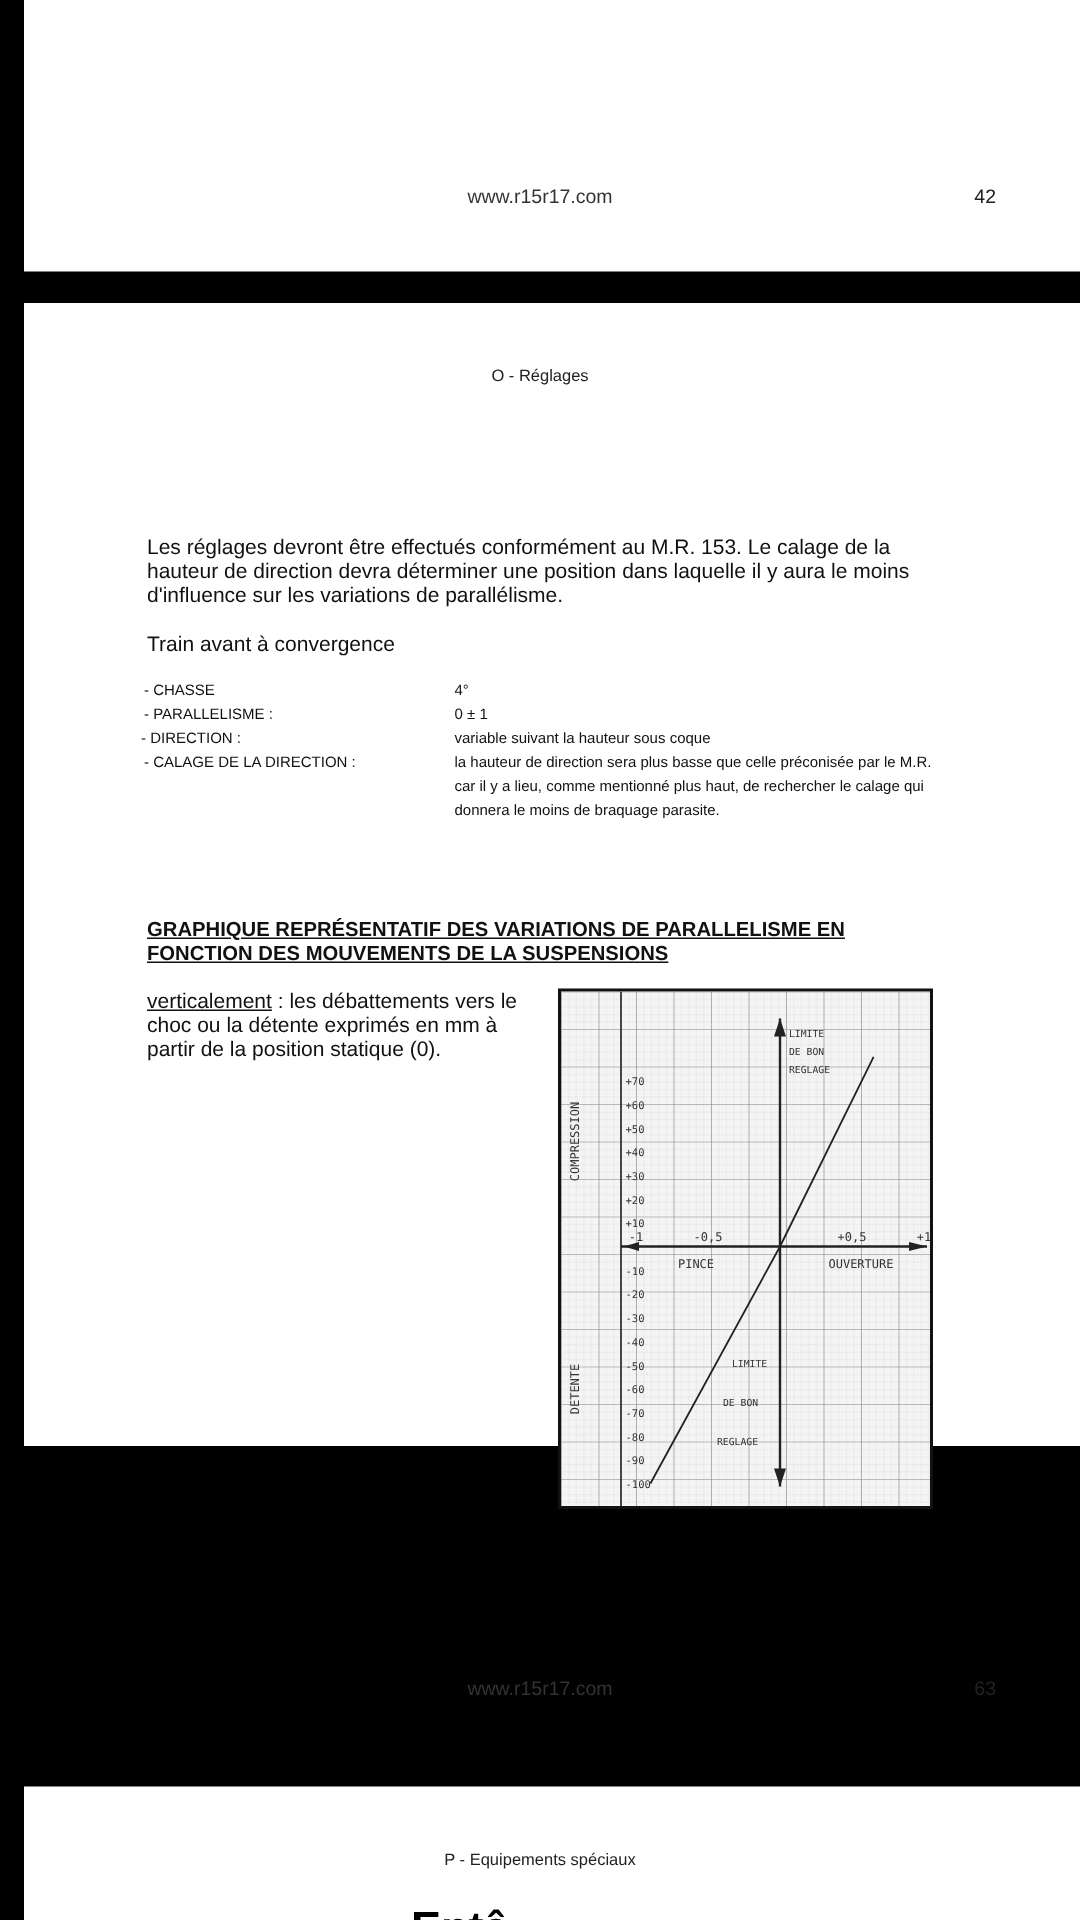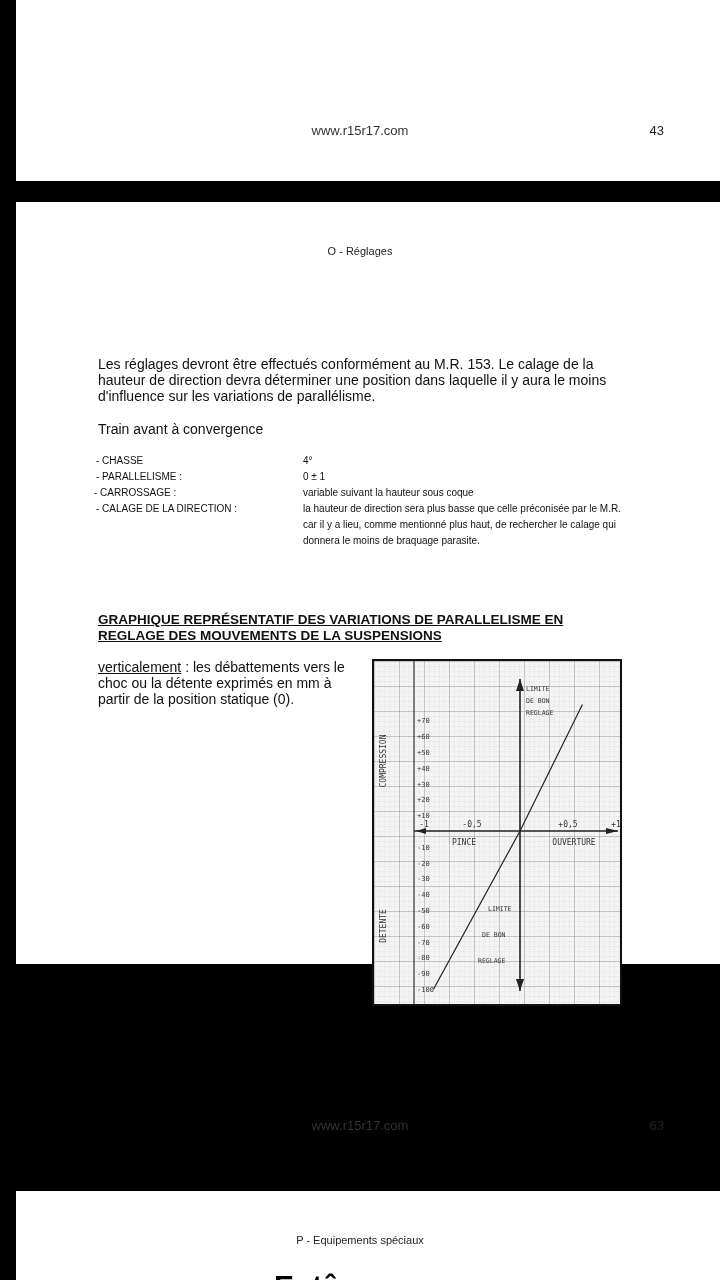--- a/index.html
+++ b/index.html
@@ -81,49 +81,49 @@
       border: 2px solid #111; box-sizing: border-box; background: #f4f4f4;
     }
     .chart-box svg { display: block; width: 100%; height: 100%; }
     .hand { font-family: "DejaVu Sans Mono", monospace; fill: #333; }
   </style>
 </head>
 <body>
 
 <div class="page" id="page-prev">
   <div class="footer-url">www.r15r17.com</div>
-  <div class="footer-num">43</div>
+  <div class="footer-num">42</div>
 </div>
 
 <div class="page" id="page-cur">
   <div class="section-label">O - Réglages</div>
 
   <div class="para" id="intro">Les réglages devront être effectués conformément au M.R. 153. Le calage de la hauteur de direction devra déterminer une position dans laquelle il y aura le moins d'influence sur les variations de parallélisme.</div>
   <div class="train-line">Train avant à convergence</div>
 
   <div class="spec-table">
     <div class="spec-row">
       <div class="spec-label">- CHASSE</div>
       <div class="spec-value">4°</div>
     </div>
     <div class="spec-row">
       <div class="spec-label">- PARALLELISME :</div>
       <div class="spec-value">0 ± 1</div>
     </div>
     <div class="spec-row">
-      <div class="spec-label" style="margin-left:-2px;width:209px">- CARROSSAGE :</div>
+      <div class="spec-label" style="margin-left:-2px;width:209px">- DIRECTION :</div>
       <div class="spec-value">variable suivant la hauteur sous coque</div>
     </div>
     <div class="spec-row">
       <div class="spec-label">- CALAGE DE LA DIRECTION :</div>
       <div class="spec-value">la hauteur de direction sera plus basse que celle préconisée par le M.R. car il y a lieu, comme mentionné plus haut, de rechercher le calage qui donnera le moins de braquage parasite.</div>
     </div>
   </div>
 
-  <div class="graph-heading">GRAPHIQUE REPRÉSENTATIF DES VARIATIONS DE PARALLELISME EN REGLAGE DES MOUVEMENTS DE LA SUSPENSIONS</div>
+  <div class="graph-heading">GRAPHIQUE REPRÉSENTATIF DES VARIATIONS DE PARALLELISME EN FONCTION DES MOUVEMENTS DE LA SUSPENSIONS</div>
 
   <div class="axis-desc">
     <p><span class="term">verticalement</span><span> : les débattements vers le choc ou la détente exprimés en mm à partir de la position statique (0).</span></p>
   </div>
 
   <div class="chart-box">
     <svg id="chart-svg" viewBox="0 0 246 343" preserveAspectRatio="none">
       <defs>
         <pattern id="minor" width="5" height="5" patternUnits="userSpaceOnUse">
           <path d="M5 0 L0 0 0 5" fill="none" stroke="#bbb" stroke-width="0.5" stroke-dasharray="1,1"></path>

